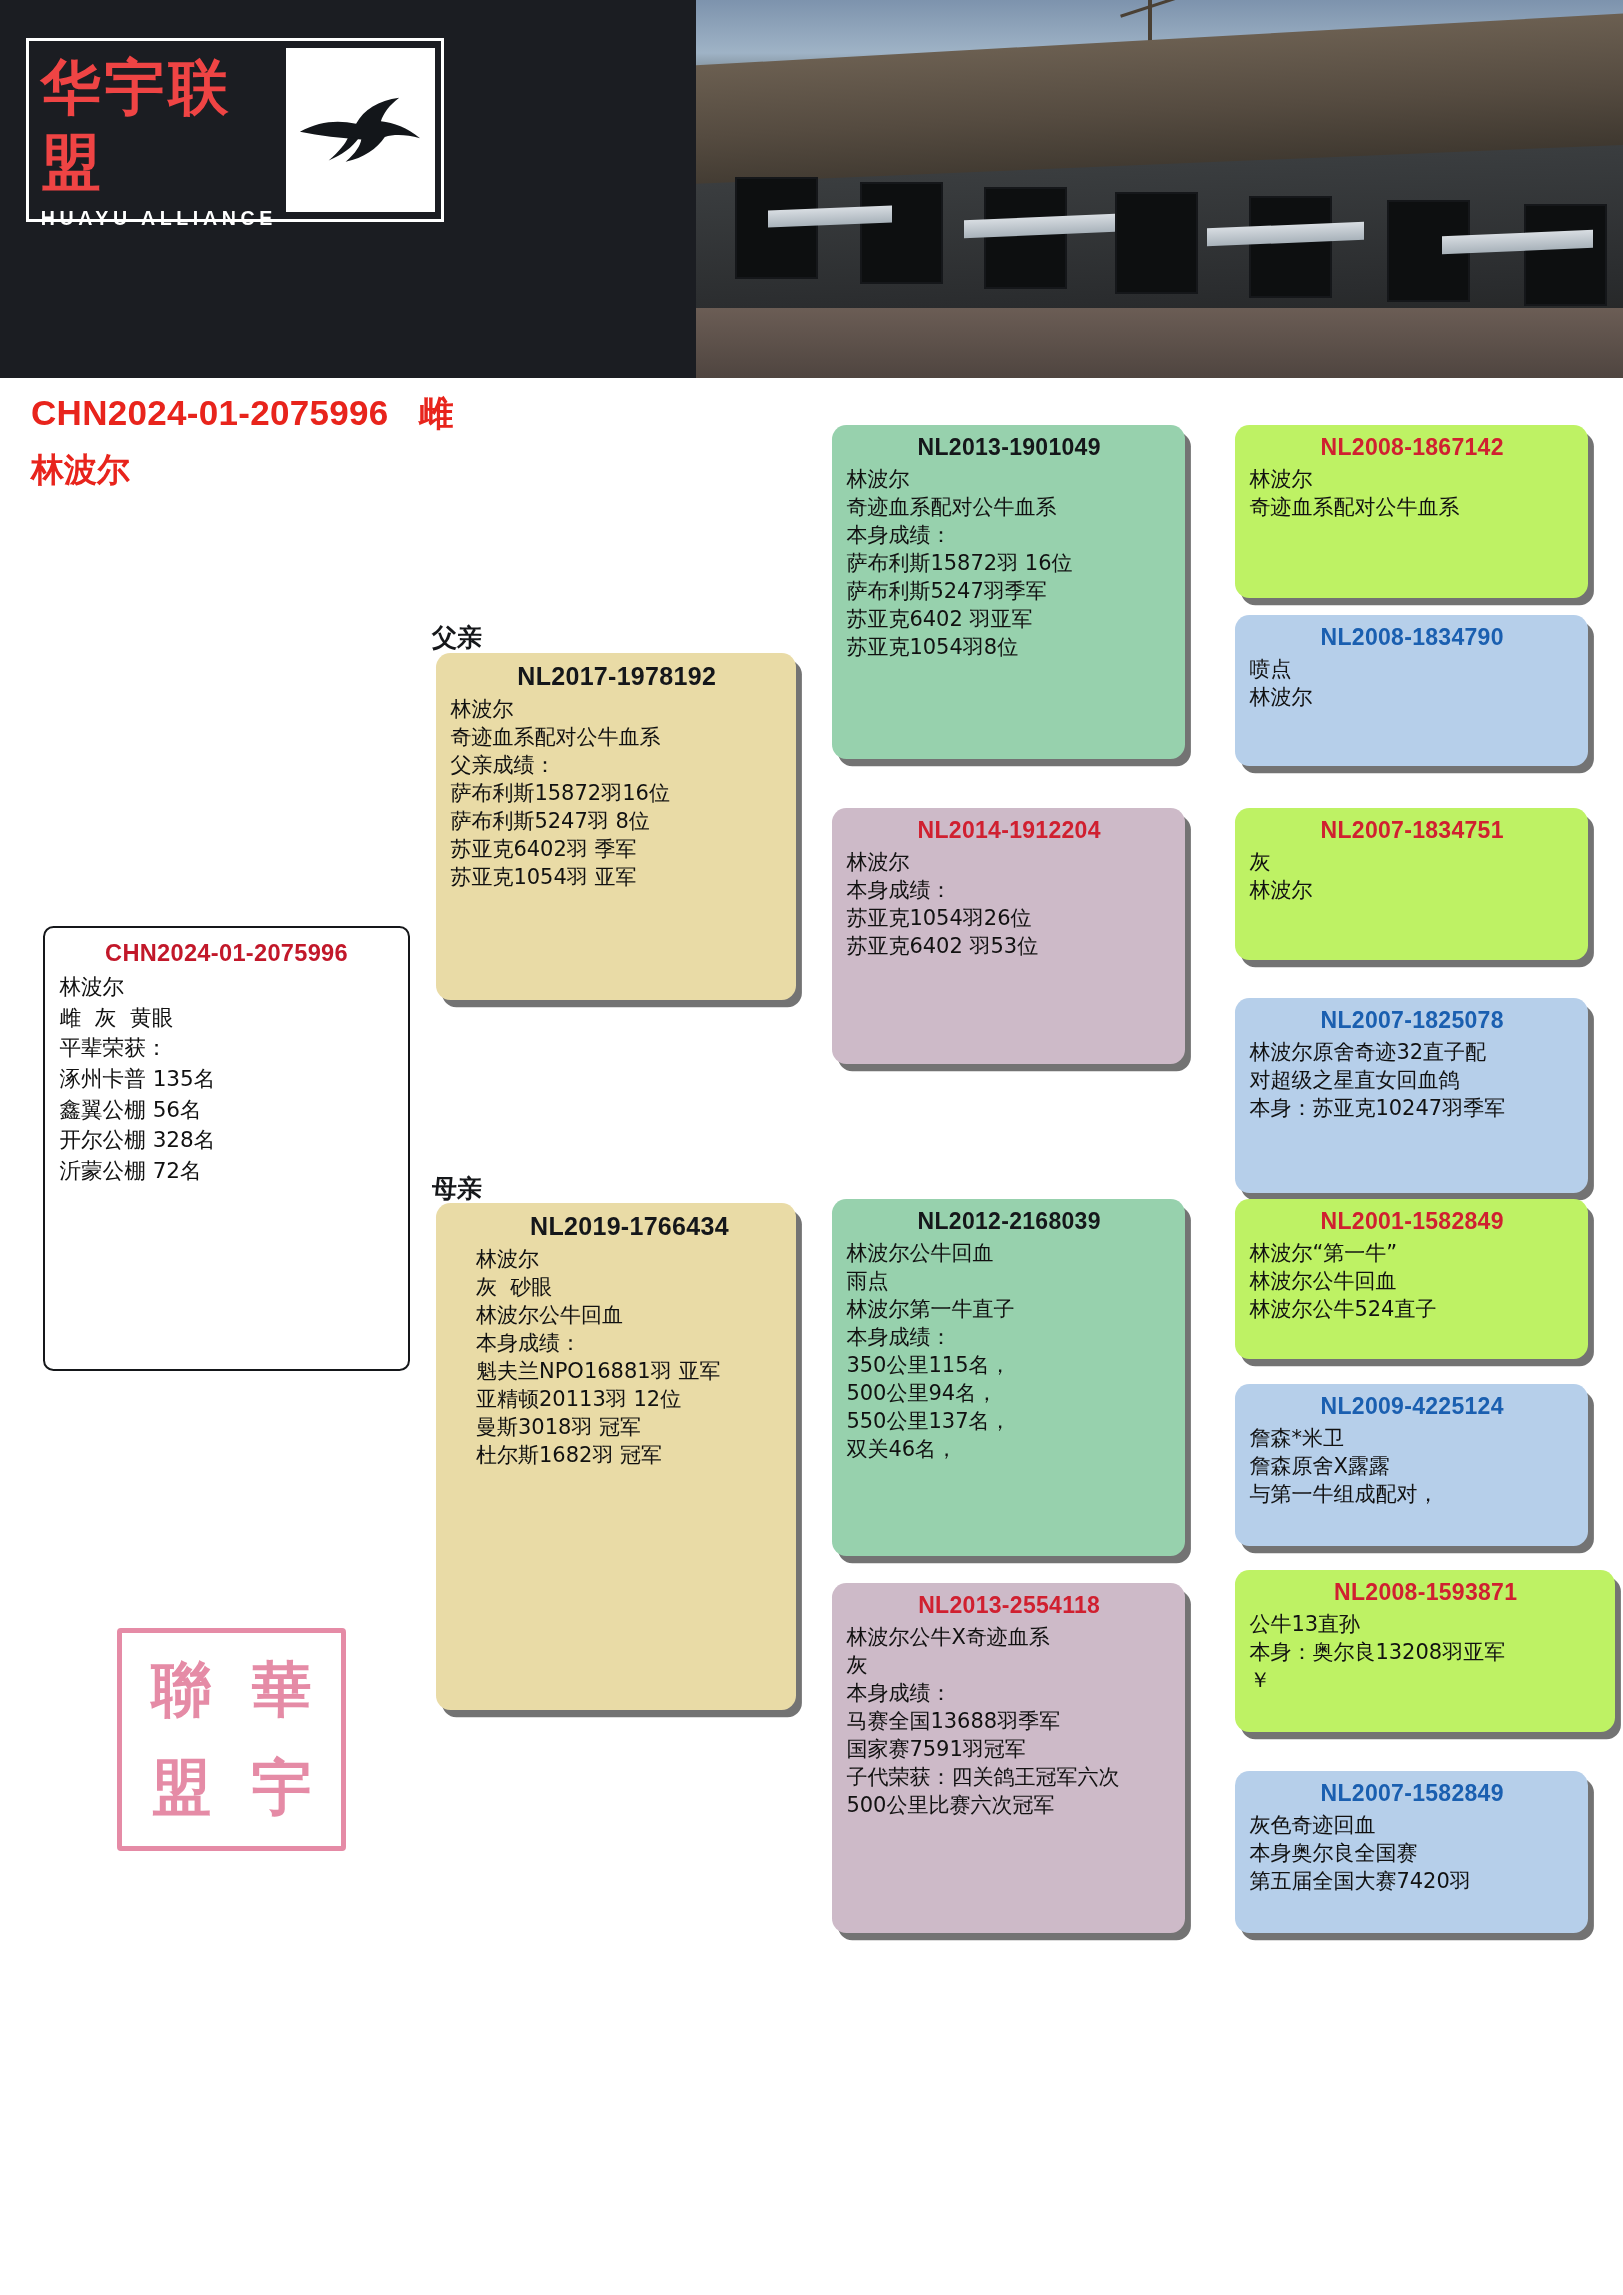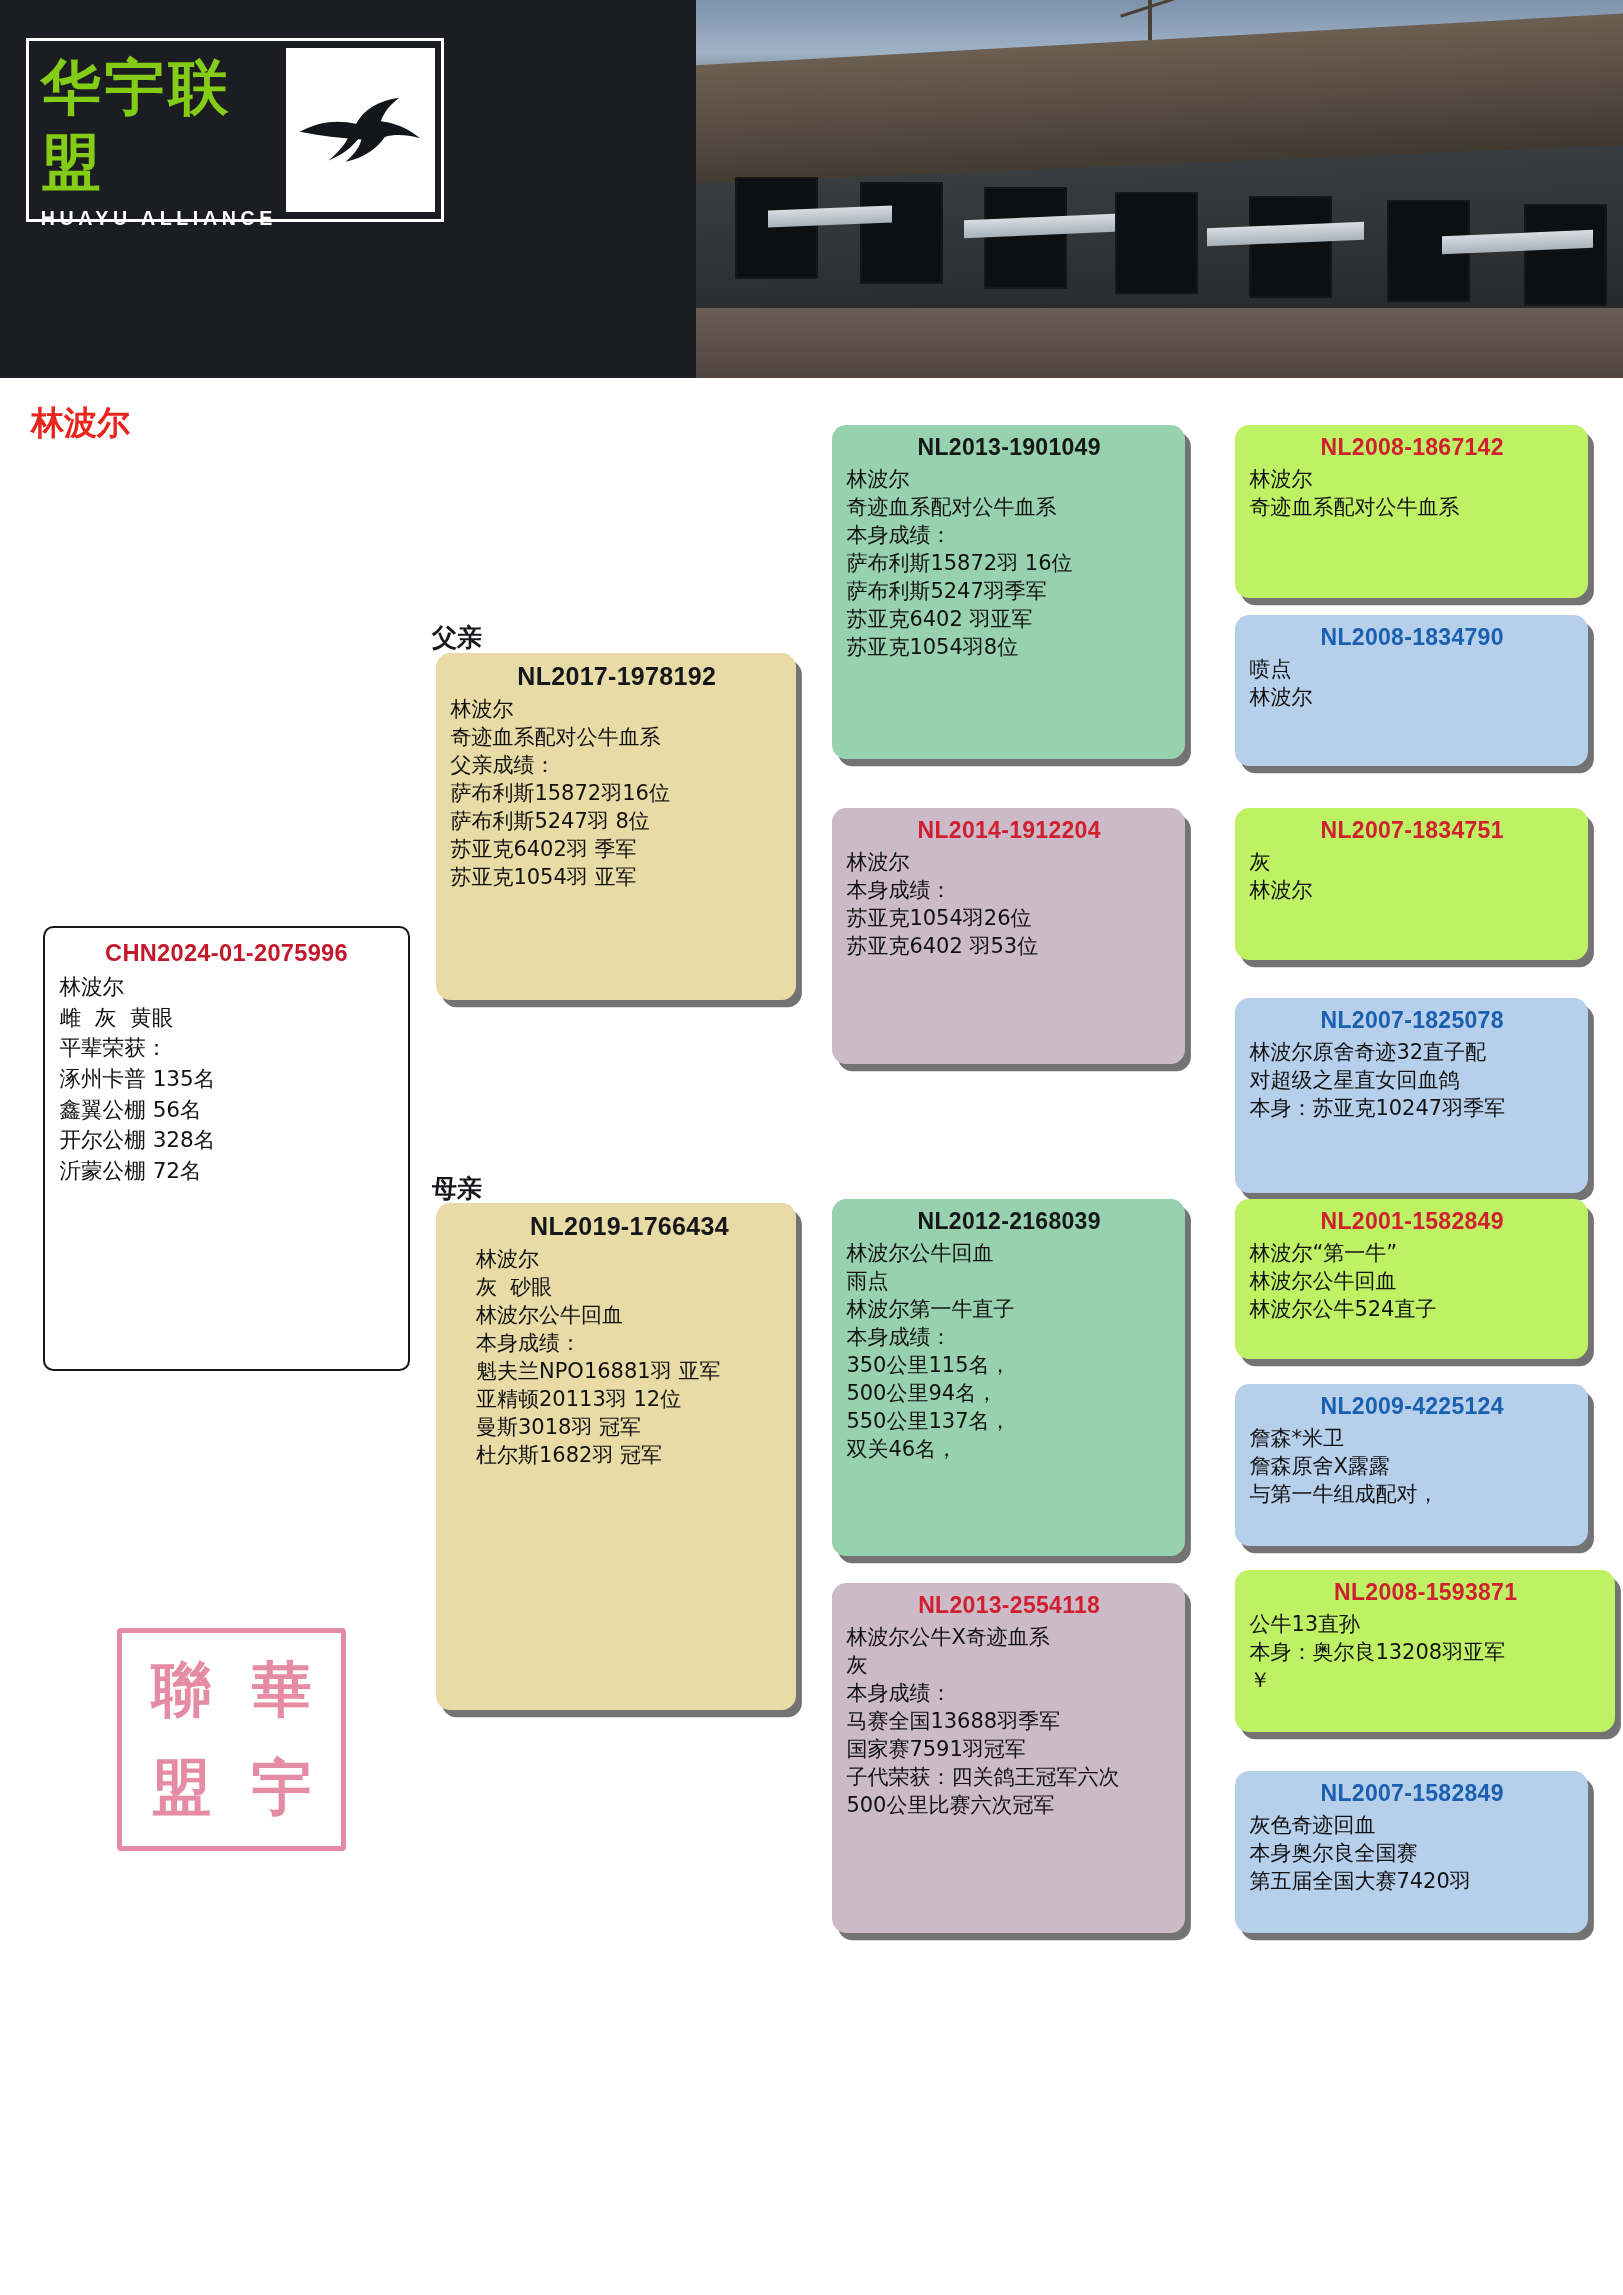--- a/index.html
+++ b/index.html
@@ -85,21 +85,21 @@
   }
   #logo-text-wrap {
     position: absolute;
     left: 11.8px; top: 9.2px;
     width: 242px; height: 157px;
   }
   #logo-cn {
     font-family: "DejaVu Sans", "Liberation Sans", sans-serif;
     font-size: 60px;
     font-weight: 700;
-    color: #84cc16;
+    color: #ef4444;
     letter-spacing: 3.9px;
     line-height: 1.25;
   }
   #logo-en {
     font-family: "Liberation Sans", sans-serif;
     font-size: 19.6px;
     font-weight: 700;
     color: #ffffff;
     letter-spacing: 4.6px;
     margin-top: 6.5px;
@@ -295,20 +295,23 @@
     <div id="logo-bird-panel">
       <svg id="logo-bird" viewBox="0 0 196 110">
         <path fill="currentColor" d="M6 56 C36 40 64 38 92 44 C104 22 126 8 158 4 C142 16 134 28 130 40 C150 42 170 50 190 66 C168 60 150 60 136 64 C124 82 104 96 76 102 C92 88 98 78 100 68 C70 66 36 62 6 56 Z"></path>
         <path fill="currentColor" d="M96 66 C86 80 70 92 50 100 C66 86 76 74 80 64 Z"></path>
       </svg>
     </div>
   </div>
 </div>
 
 <div id="title-block">
+  <div id="title-ring">
+    <span>CHN2024-01-2075996</span><span id="title-sex">雌</span>
+  </div>
   <div id="title-strain">林波尔</div>
 </div>
 
 <div class="card" id="card-self">
   <div class="card-id">CHN2024-01-2075996</div>
   <div class="card-lines">林波尔
 雌  灰  黄眼
 平辈荣获：
 涿州卡普 135名
 鑫翼公棚 56名

